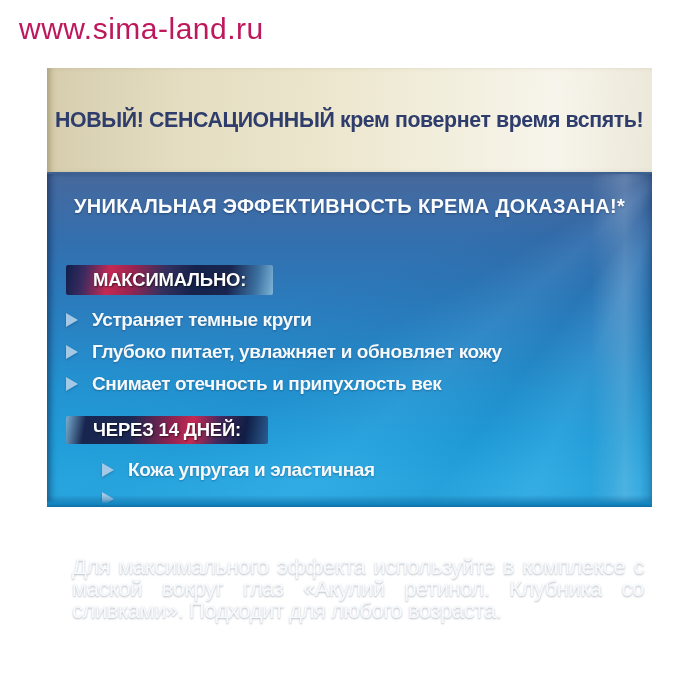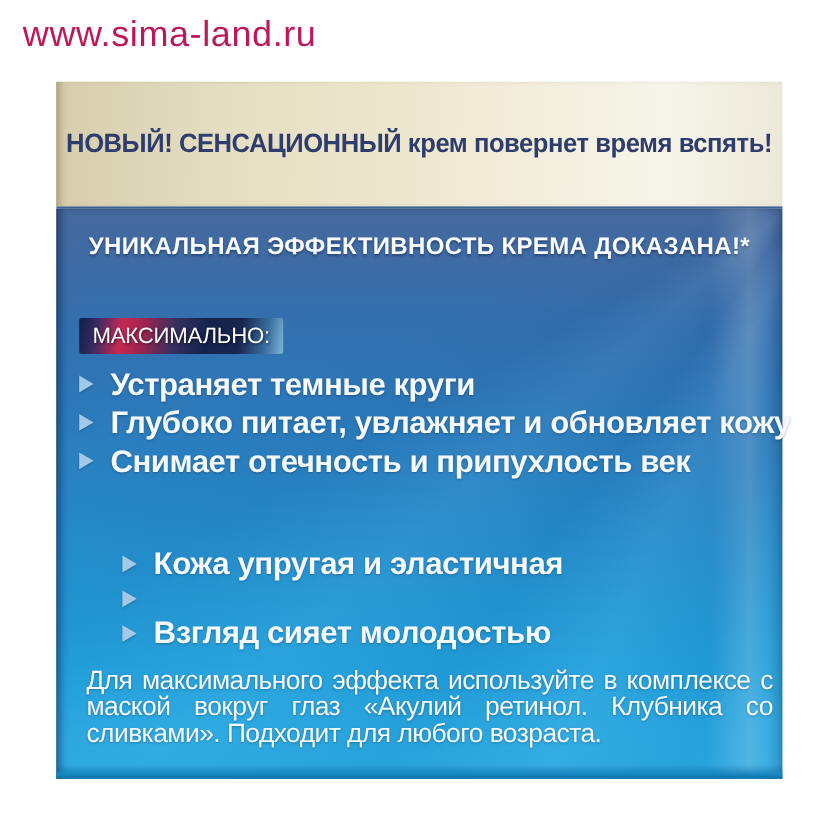--- a/index.html
+++ b/index.html
@@ -6,21 +6,21 @@
   html, body { width: 700px; height: 700px; background: #ffffff; overflow: hidden;
     font-family: "Liberation Sans", sans-serif; }
   .canvas { position: relative; width: 700px; height: 700px; background: #ffffff; }
 
   .watermark {
     position: absolute; left: 19px; top: 12px;
     font-size: 30px; color: #be185d; letter-spacing: 0.5px;
   }
 
   .box {
-    position: absolute; left: 47px; top: 68px; width: 605px; height: 581px; border-radius: 18px;
+    position: absolute; left: 47px; top: 68px; width: 605px; height: 439px; border-radius: 18px;
   }
 
   
   .banner {
     position: absolute; left: 0; top: 0; width: 100%; height: 104px;
     background: linear-gradient(92deg, #d5cdad 0%, #e4ddc1 22%, #ece6cd 45%,
                 #f2eedc 65%, #f7f4eb 84%, #ece8d9 100%);
     box-shadow: inset 6px 0 6px -3px rgba(120,105,60,0.45);
     display: flex; align-items: center; justify-content: center;
   }
@@ -56,22 +56,22 @@
   }
 
   .claim {
     position: absolute; top: 21px; left: 0; width: 100%; text-align: center;
     font-size: 20px; font-weight: bold; color: #fafcfd; letter-spacing: 0.3px;
     text-shadow: 0 1px 2px rgba(0,10,40,0.35);
   }
 
   .ribbon {
     position: absolute; left: 19px; height: 30px;
-    display: inline-flex; align-items: center; padding: 0 11px;
-    color: #fdfdfd; font-weight: normal; font-size: 18.5px; letter-spacing: -0.2px;
+    display: inline-flex; align-items: center; padding: 0 27px;
+    color: #fdfdfd; font-weight: bold; font-size: 18.5px; letter-spacing: -0.2px;
     text-shadow: 1px 1px 2px rgba(0,0,0,0.55); border-radius: 2px; z-index: 2;
   }
   .ribbon1 {
     top: 91px;
     background: linear-gradient(100deg, #0f1f4a 0%, #3a2a60 9%, #c42a53 21%,
                 #9a2450 32%, #35305f 47%, #14224c 62%, #18254f 78%, #3a6f9f 91%, #7fb6d8 100%);
   }
   .ribbon2 {
     top: 242px; height: 28px;
     background: linear-gradient(100deg, #79aed0 0%, #17254f 10%, #1b2852 32%,
@@ -84,21 +84,21 @@
   .list2 { top: 281px; }
   .list2 li { height: 29px; padding-left: 36px; }
   .list li { display: flex; align-items: center; }
   .tri {
     width: 0; height: 0; flex: 0 0 auto;
     border-left: 12px solid #a3c9e6;
     border-top: 7px solid transparent; border-bottom: 7px solid transparent;
     margin-right: 14px; filter: drop-shadow(0 1px 1px rgba(0,10,40,0.25));
   }
   .txt {
-    font-size: 26px; font-weight: bold; color: #f6f9fb; letter-spacing: -0.4px;
+    font-size: 19px; font-weight: bold; color: #f6f9fb; letter-spacing: -0.4px;
     text-shadow: 0 1px 2px rgba(0,20,50,0.3); white-space: nowrap;
   }
 
   .footnote {
     position: absolute; top: 382px; left: 25px; width: 572px;
     font-size: 22px; line-height: 22px; color: #f7fafc; letter-spacing: -0.45px;
     text-align: justify; text-shadow: 0 1px 2px rgba(0,20,50,0.3); z-index: 2;
   }
 
   .bottom-edge {
@@ -134,32 +134,29 @@
         <li>
           <span class="tri"></span>
           <span class="txt">Глубоко питает, увлажняет и обновляет кожу</span>
         </li>
         <li>
           <span class="tri"></span>
           <span class="txt">Снимает отечность и припухлость век</span>
         </li>
       </ul>
 
+      <div class="ribbon ribbon2">ЧЕРЕЗ 14 ДНЕЙ:</div>
 
       <ul class="list list2">
         <li>
           <span class="tri"></span>
           <span class="txt">Кожа упругая и эластичная</span>
         </li>
         <li>
           <span class="tri"></span>
-        </li>
-        <li>
-          <span class="tri"></span>
-          <span class="txt">Взгляд сияет молодостью</span>
         </li>
       </ul>
 
       <p class="footnote">Для максимального эффекта используйте в комплексе с маской вокруг глаз «Акулий ретинол. Клубника со сливками». Подходит для любого возраста.</p>
 
       <div class="bottom-edge"></div>
 
     </div>
   </div>
 </div>

